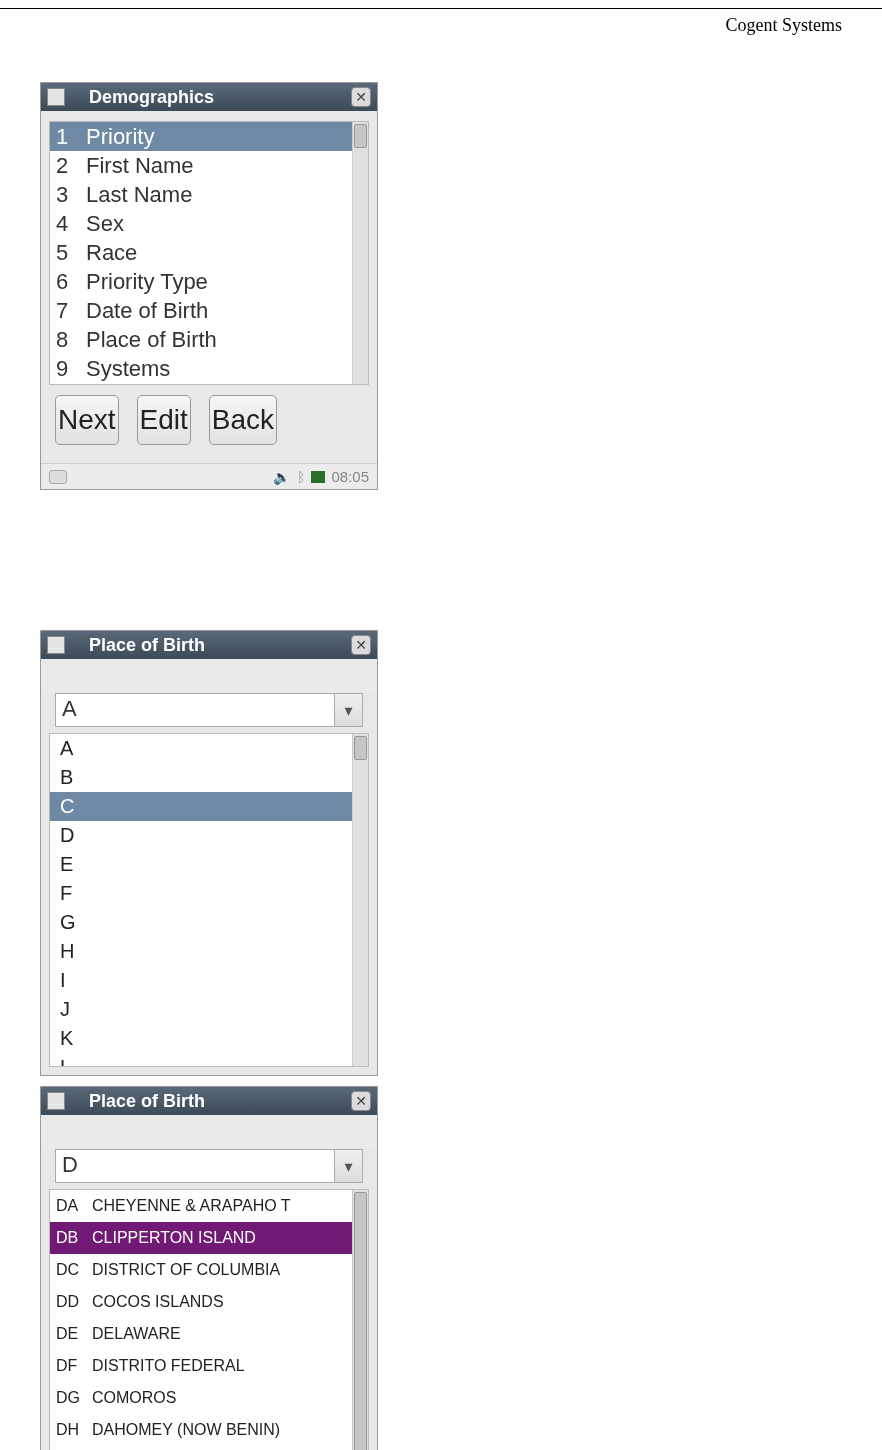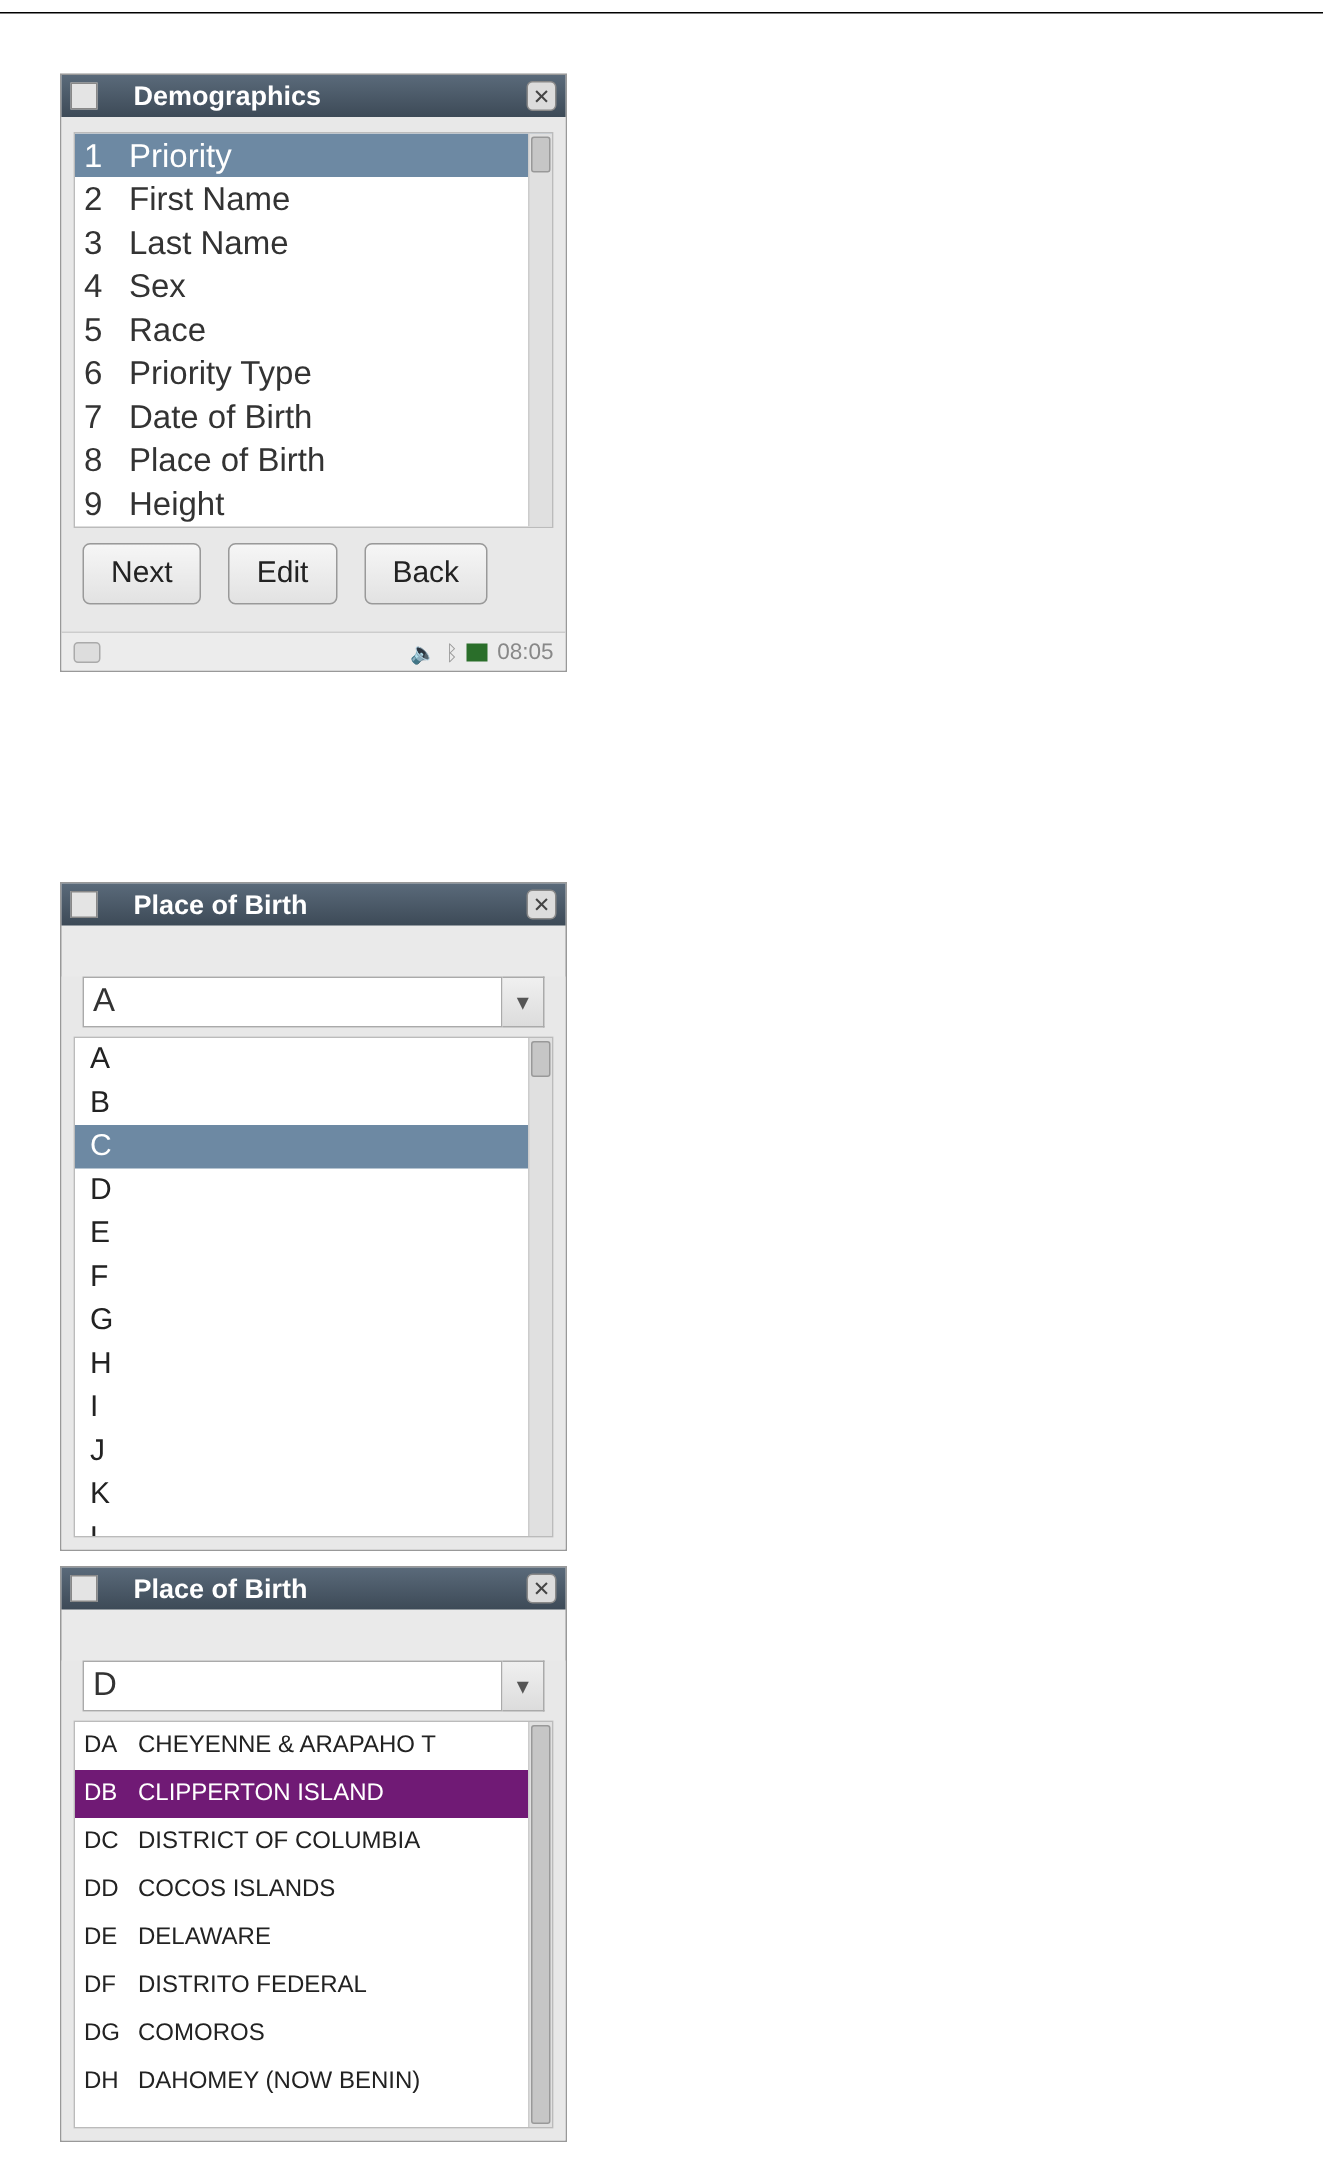--- a/index.html
+++ b/index.html
@@ -106,22 +106,22 @@
   .btnrow {
     display:flex;
     gap: 18px;
     padding: 10px 6px;
     justify-content: flex-start;
   }
   .gtkbtn {
     background: linear-gradient(#f6f6f6,#e2e2e2);
     border: 1px solid #999;
     border-radius: 5px;
-    padding: 8px 18px;
-    font-size: 20px;
+    padding: 8px 2px;
+    font-size: 28px;
     color:#222;
   }
   .statusbar {
     height: 26px;
     background: #ececec;
     border-top:1px solid #ccc;
     display:flex;
     align-items:center;
     padding: 0 8px;
     font-size: 15px;
@@ -170,20 +170,21 @@
     display:flex;align-items:center;
     color:#222;
   }
   .arow.selected { background:#6d89a3; color:#fff; }
 </style>
 </head>
 <body>
 
 <div class="header-line"></div>
 <div class="page">
+  <div class="header-text">Cogent Systems</div>
 
   <div class="screenshots">
 
     <div class="shot">
       <div class="shot-titlebar">
         <span class="winicon"></span>
         <span>Demographics</span>
         <span class="winclose">✕</span>
       </div>
       <div class="shot-body">
@@ -216,21 +217,21 @@
               <div class="row">
                 <span class="num">7</span>
                 <span>Date of Birth</span>
               </div>
               <div class="row">
                 <span class="num">8</span>
                 <span>Place of Birth</span>
               </div>
               <div class="row">
                 <span class="num">9</span>
-                <span>Height</span>
+                <span>Systems</span>
               </div>
               <div class="row">
                 <span class="num">10</span>
                 <span>Weight</span>
               </div>
             </div>
           <div class="scroll">
               <div class="thumb"></div>
             </div>
         </div>

